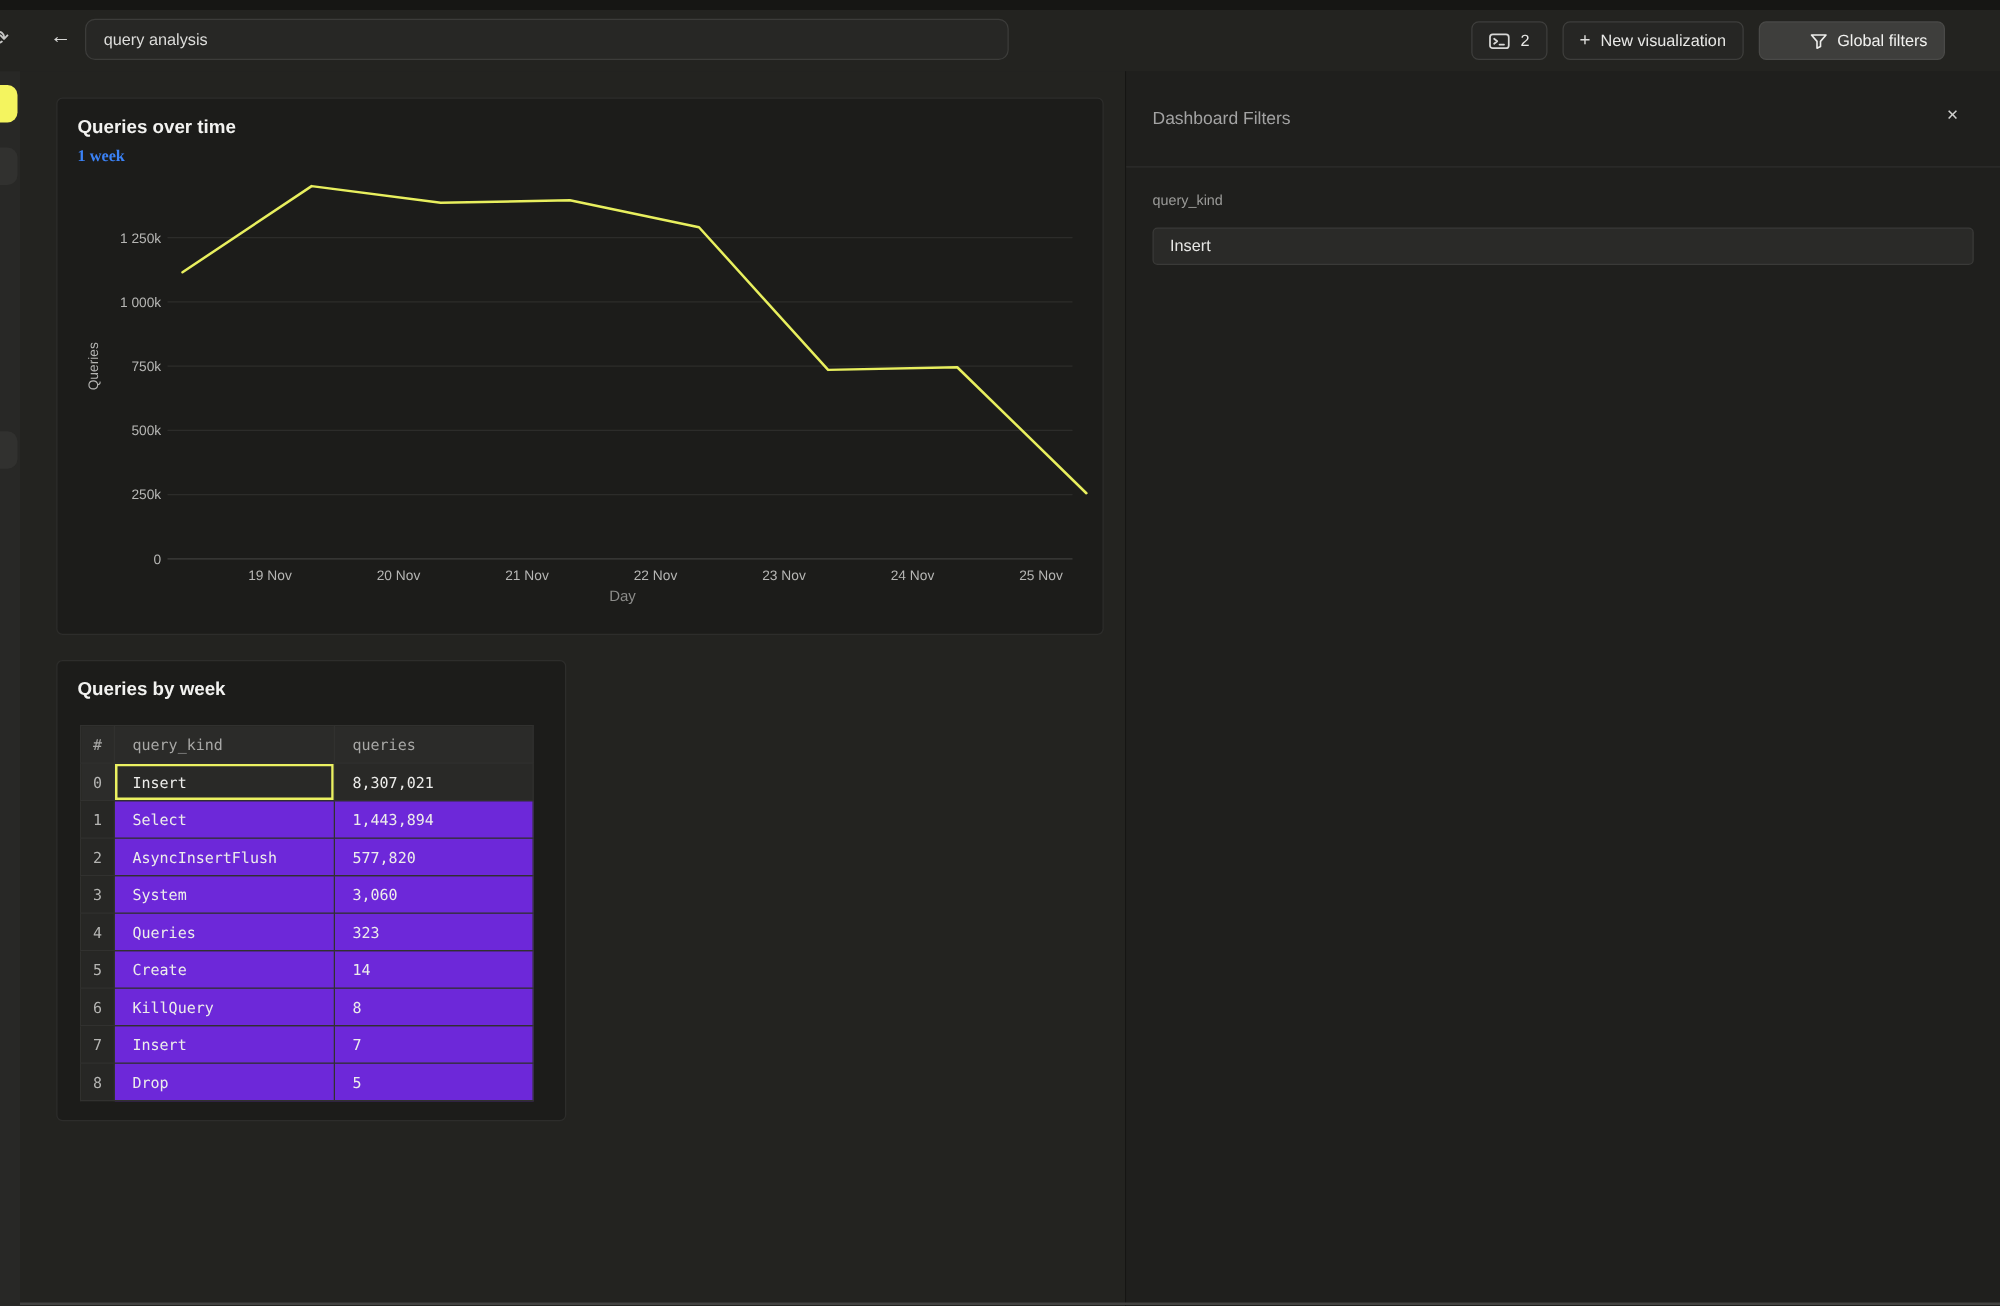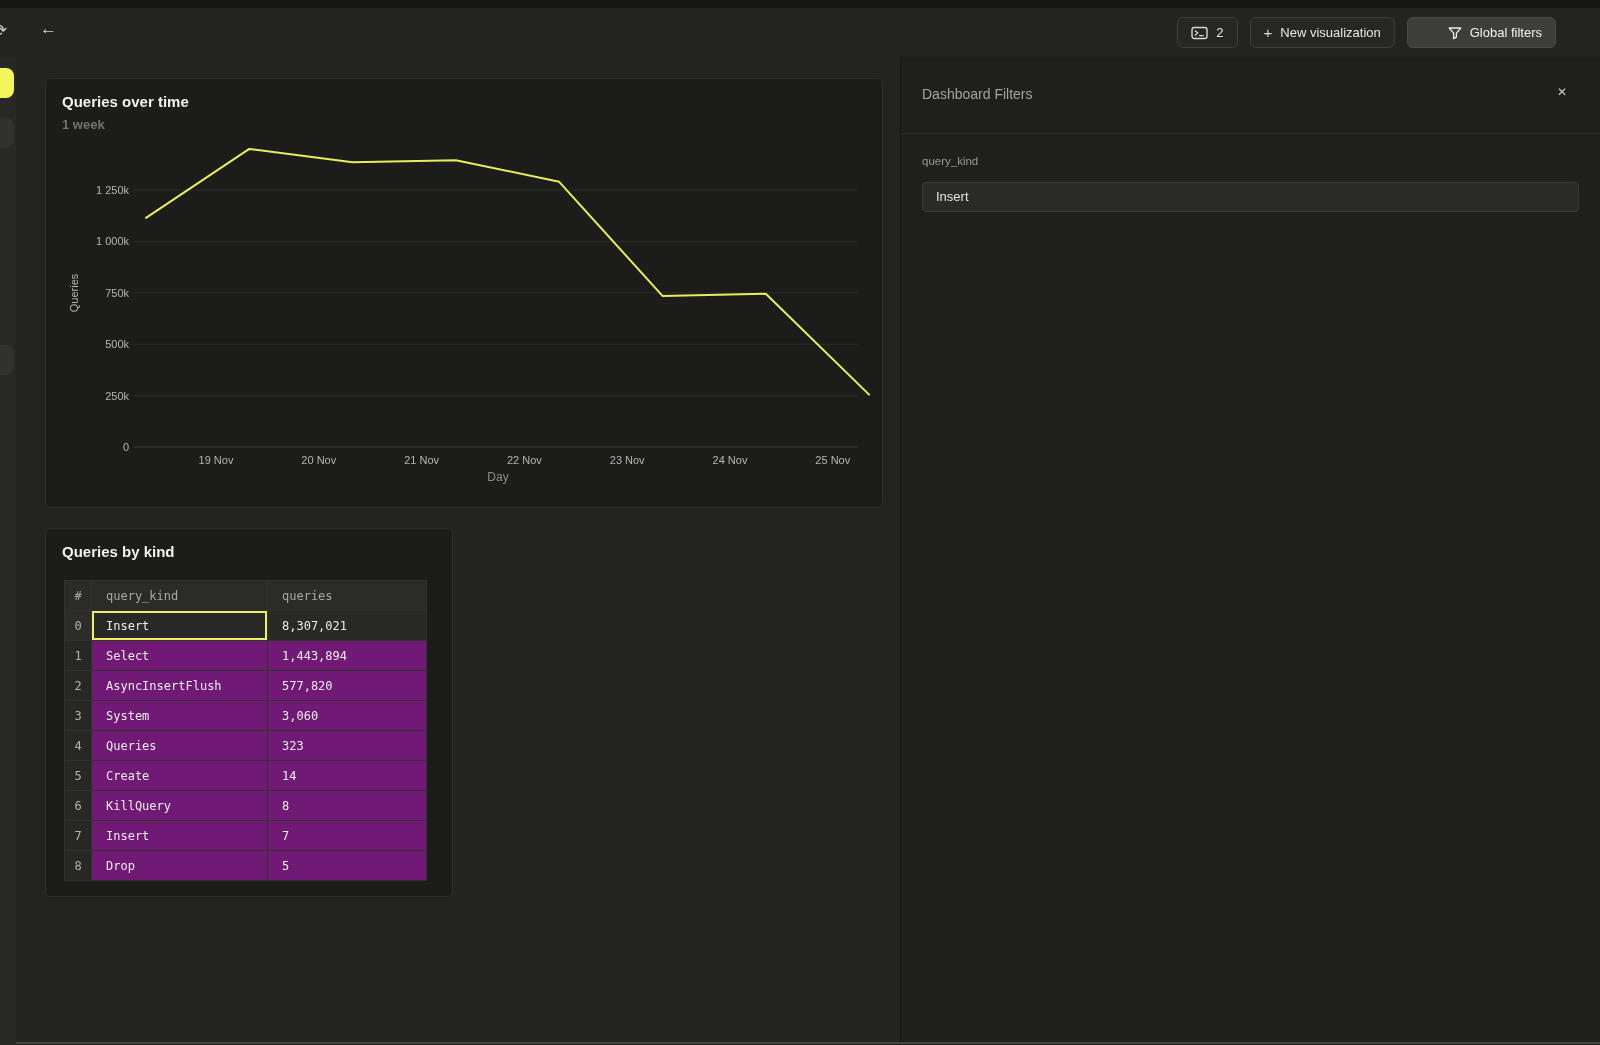--- a/index.html
+++ b/index.html
@@ -34,33 +34,33 @@
   .sidebar { position:absolute; left:0; top:57px; width:16px; height:988px; background:#282826; overflow:hidden; }
   .side-item { position:absolute; left:-14px; width:28px; height:30px; border-radius:8px; cursor:pointer; }
   .side-item.active { background:#f4f45f; }
   .side-item.idle1 { background:#31312f; top:61px; }
   .side-item.idle2 { background:#31312f; top:288px; }
   
   .card { position:absolute; background:#1c1c1a; border:1px solid #2d2d2b; border-radius:5px; }
   .chart-card { left:45px; top:78px; width:838px; height:430px; }
   .table-card { left:45px; top:528px; width:408px; height:369px; }
   .card-title { position:absolute; left:16px; top:14px; font-size:15px; font-weight:bold; color:#f2f2f0; }
-  .card-subtitle { position:absolute; left:16px; top:38px; font-size:13px; font-weight:bold; color:#737373; }
+  .card-subtitle { position:absolute; left:16px; top:38px; font-size:13px; font-weight:bold; color:#3b82f6;font-family:Liberation Serif, serif; }
   .chart-svg { position:absolute; left:0; top:0; }
   .chart-svg text.tick { fill:#b6b6b4; font-size:11px; font-family:"Liberation Sans", sans-serif; }
   .chart-svg text.axis-title { fill:#8c8c8a; font-size:12px; font-family:"Liberation Sans", sans-serif; }
   .chart-svg line.gridline { stroke:#2c2c2a; stroke-width:1; }
   .chart-svg line.axisline { stroke:#3e3e3c; stroke-width:1; }
   
   .qtable { position:absolute; left:18px; top:51px; border-collapse:collapse;
     font-family:"DejaVu Sans Mono", monospace; font-size:12px; }
   .qtable th, .qtable td { border:1px solid #31312f; height:30px; padding:0; }
   .qtable th { background:#2b2b29; color:#a8a8a6; font-weight:normal; text-align:left; padding-left:14px; }
   .qtable th.col-idx { width:27px; text-align:center; padding-left:0; }
-  .qtable td { background:#701a75; color:#ededeb; padding-left:14px; }
+  .qtable td { background:#6d28d9; color:#ededeb; padding-left:14px; }
   .qtable td.col-idx { width:27px; background:#272725; color:#b4b4b2; text-align:center; padding-left:0; }
   .qtable td.col-kind { width:176px; }
   .qtable td.col-val { width:159px; }
   .qtable tr.row-selected td { background:#292927; }
   .qtable tr.row-selected td.col-idx { background:#2c2c2a; }
   .qtable td.selected { box-shadow:inset 0 0 0 2px #ebf161; }
   
   .panel-divider-v { position:absolute; left:900px; top:57px; width:1px; height:988px; background:#151513; }
   .filters-panel { position:absolute; left:901px; top:57px; width:699px; height:988px; background:#1f1f1d; }
   .panel-title { position:absolute; left:21px; top:29px; font-size:14px; font-weight:500; color:#a3a3a3; }
@@ -76,20 +76,21 @@
   .bottom-scroll { position:absolute; left:16px; top:1042px; width:1584px; height:2px; background:#434341; cursor:pointer; }
 </style>
 </head>
 <body>
 
 <div class="top-strip"></div>
 
 <header class="topbar">
   <span class="refresh-ic">⟳</span>
   <span class="back-ic">←</span>
+  <input class="title-input" value="query analysis" style="">
   <div class="topbar-actions">
     <button class="tb-btn">
       <span>
         <svg width="17" height="14" viewBox="0 0 17 14" fill="none">
           <rect x="1" y="1.5" width="15" height="11" rx="2.2" stroke="#d8d8d6" stroke-width="1.4"></rect>
           <path d="M4.3 5 L6.8 7 L4.3 9" stroke="#d8d8d6" stroke-width="1.4" stroke-linecap="round" stroke-linejoin="round"></path>
           <line x1="8.6" y1="9.6" x2="12.2" y2="9.6" stroke="#d8d8d6" stroke-width="1.4" stroke-linecap="round"></line>
         </svg>
       </span>
       <span>2</span>
@@ -138,21 +139,21 @@
       <text x="684" y="385" text-anchor="middle" class="tick">24 Nov</text>
       <text x="786.8" y="385" text-anchor="middle" class="tick">25 Nov</text>
       <text x="32" y="214" text-anchor="middle" class="tick" transform="rotate(-90 32 214)">Queries</text>
       <text x="452" y="402" text-anchor="middle" class="axis-title">Day</text>
     </svg>
   <h2 class="card-title">Queries over time</h2>
   <h3 class="card-subtitle">1 week</h3>
 </section>
 
 <section class="card table-card">
-  <h2 class="card-title">Queries by kind</h2>
+  <h2 class="card-title">Queries by week</h2>
   <table class="qtable">
     <thead>
         <tr id="qtable-head">
           <th class="col-idx">#</th>
           <th class="col-kind">query_kind</th>
           <th class="col-val">queries</th>
         </tr>
       </thead>
     <tbody id="qtable-body">
         <tr class="row-selected">

